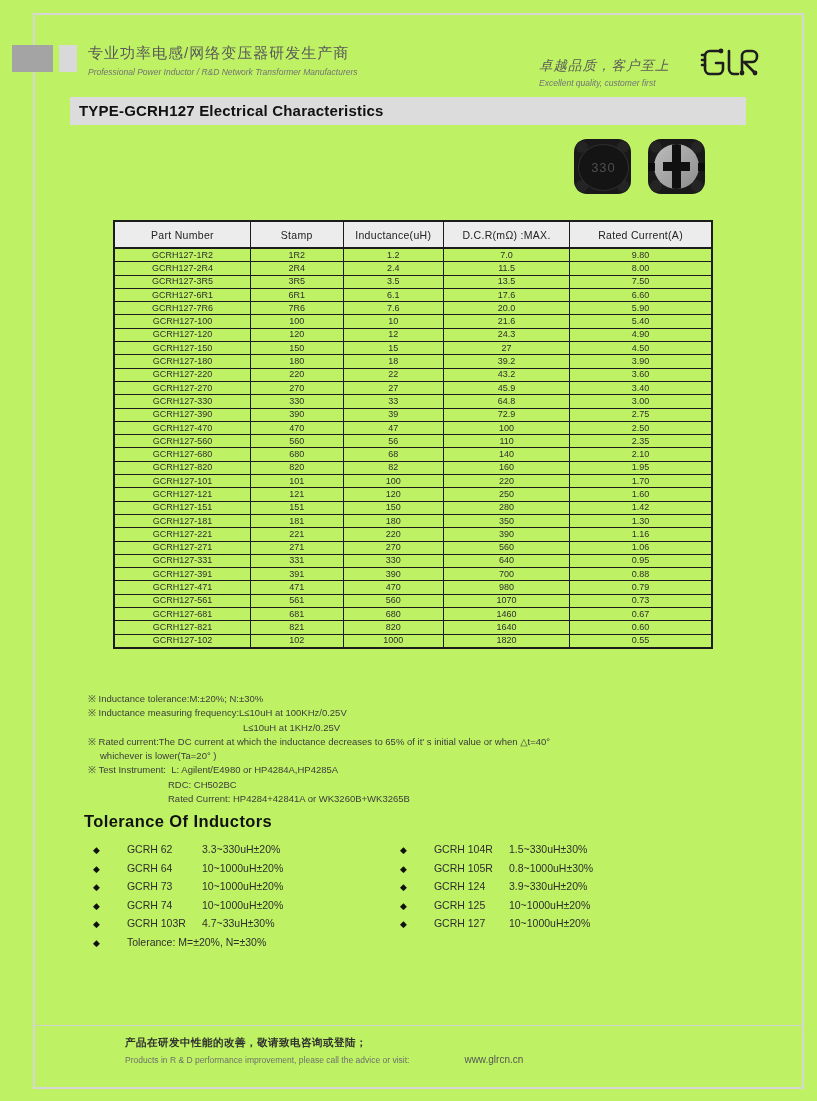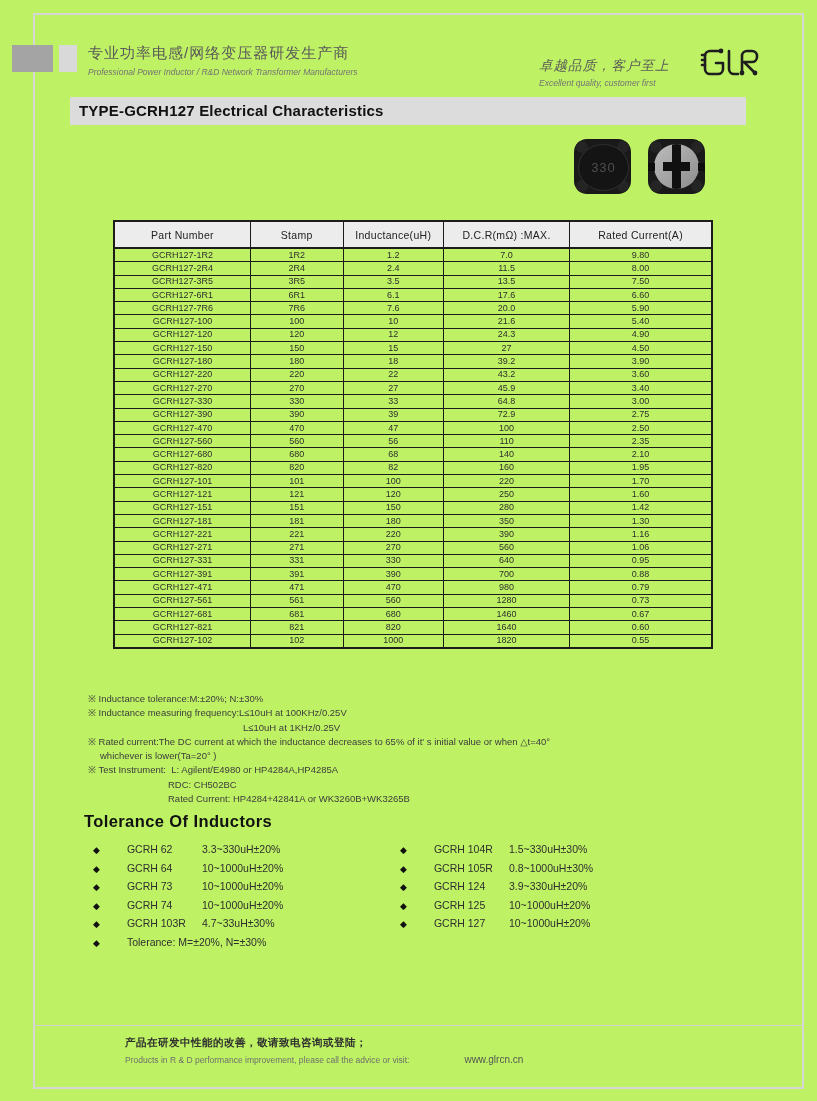--- a/index.html
+++ b/index.html
@@ -326,21 +326,21 @@
             <td>GCRH127-471</td>
             <td>471</td>
             <td>470</td>
             <td>980</td>
             <td>0.79</td>
           </tr>
           <tr>
             <td>GCRH127-561</td>
             <td>561</td>
             <td>560</td>
-            <td>1280</td>
+            <td>1070</td>
             <td>0.73</td>
           </tr>
           <tr>
             <td>GCRH127-681</td>
             <td>681</td>
             <td>680</td>
             <td>1460</td>
             <td>0.67</td>
           </tr>
           <tr>

